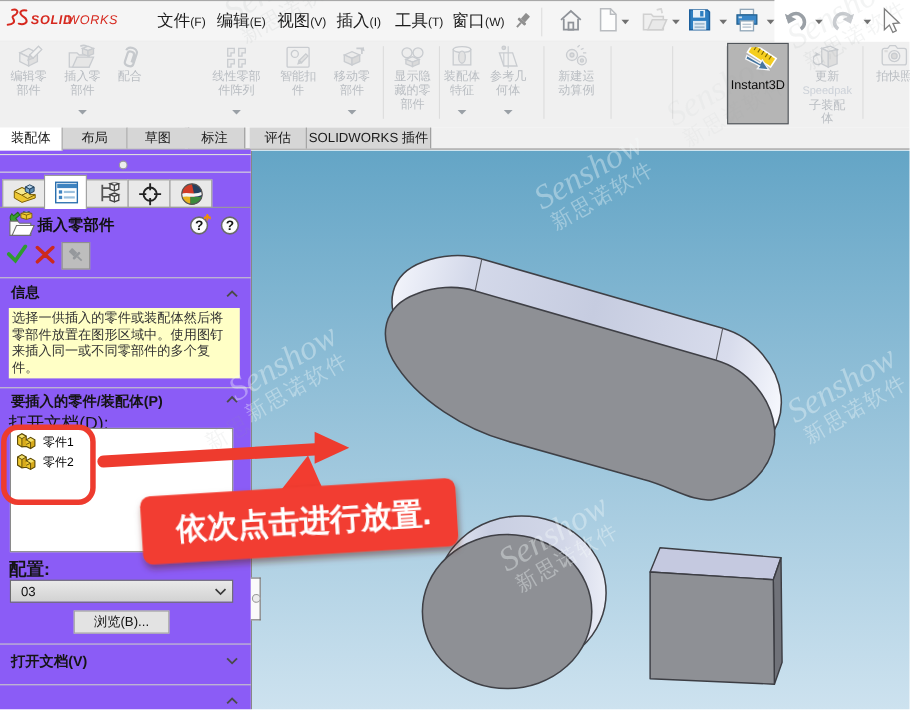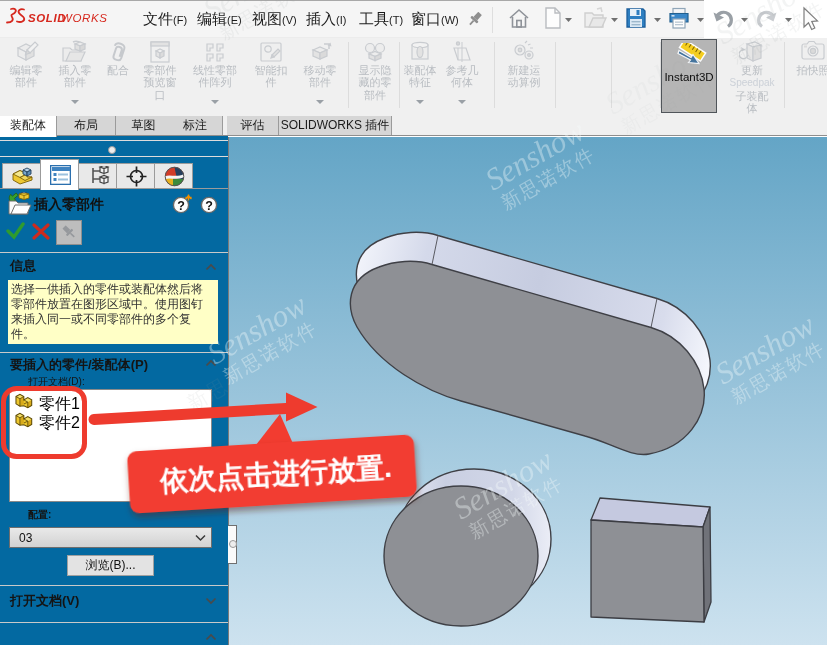--- a/index.html
+++ b/index.html
@@ -12,31 +12,31 @@
 .rbtn{position:absolute;top:2px;text-align:center;color:#b9bdc2;font-size:11px;line-height:12.3px;white-space:nowrap}
 .rbtn .ric{display:block;height:24px;margin-bottom:0}
 .rsep{position:absolute;top:4px;height:66px;width:1px;background:#dcdcdc}
 .darr{position:absolute;width:0;height:0;border-left:4px solid transparent;border-right:4px solid transparent;border-top:4px solid #9aa0a6}
 
 #tabrow{position:absolute;left:0;top:116px;width:827px;height:20px;background:#f0f0f0;border-bottom:1px solid #8e8e8e;box-sizing:border-box}
 .tab{position:absolute;top:0;height:19px;line-height:19px;text-align:center;font-size:12px;color:#1a1a1a;background:#d6d6d6;border-right:1px solid #9b9b9b;box-sizing:border-box}
 .tab.first{border-left:none}
 .tab.active{background:#fff;height:21px;border-right:1px solid #9b9b9b;z-index:3}
 
-#panel{position:absolute;left:0;top:136px;width:228px;height:509px;background:#0369a1}
+#panel{position:absolute;left:0;top:136px;width:228px;height:509px;background:#8b5cf6}
 .sephr{position:absolute;left:0;width:228px;height:1px;background:#c9c9c9}
 .hdr{position:absolute;left:10px;font-size:13px;font-weight:bold;color:#141414}
-.lbl{position:absolute;left:28px;font-size:10px;color:#141414}
+.lbl{position:absolute;left:8px;font-size:16px;color:#141414}
 .chev{position:absolute;left:205px;width:12px;height:8px}
 
 .pmtab{position:absolute;top:27px;height:26px;background:#e9e9e9;border:1px solid #9b9b9b;box-sizing:border-box}
 .pmtab.active{background:#fff;top:23px;height:31px;border-bottom:none;z-index:2}
 
 #listbox{position:absolute;left:9px;top:253px;width:203px;height:113px;background:#fff;border:1px solid #8a8a8a;box-sizing:border-box}
-.lrow{position:absolute;left:1px;width:199px;height:19px;font-size:16px;color:#000}
+.lrow{position:absolute;left:1px;width:199px;height:19px;font-size:11px;color:#000}
 .lrow .t{position:absolute;left:28px;top:2px}
 .sel{background:#1262c8;color:#fff;width:201px;height:20px}
 
 #combo{position:absolute;left:9px;top:391px;width:203px;height:21px;background:linear-gradient(#e9e9e9,#d2d2d2);border:1px solid #6e6e6e;box-sizing:border-box;font-size:12px;color:#111}
 #browse{position:absolute;left:67px;top:419px;width:87px;height:21px;background:#e3e3e3;border:1px solid #a0a0a0;box-sizing:border-box;font-size:12px;color:#111;text-align:center;line-height:19px}
 
 #viewport{position:absolute;left:228px;top:137px;width:599px;height:508px;background:linear-gradient(#64a5c6,#cde2ef);border-left:1px solid #7a7a7a;box-sizing:border-box}
 
 .wm{position:absolute;transform:rotate(-30deg);pointer-events:none;text-align:center;line-height:1.05;z-index:5}
 .wm .s{font-family:"Liberation Serif",serif;font-style:italic;font-size:31px;display:block;font-weight:normal}
@@ -153,29 +153,20 @@
             <path d="M24 4 v5 l-5 2 v-5 z" fill="#d8d8d8"></path>
           </g>
         </svg></span>插入零<br>部件<div class="darr" style="left:21px;top:60px"></div></div>
 
  <div class="rbtn" style="left:100px;width:36px"><span class="ric"><svg width="24" height="24" viewBox="0 0 24 24">
           <g transform="rotate(18 12 12)">
             <path d="M7 7 C7 2, 17 2, 17 7 L17 17 C17 21, 9 21, 9 17 L9 9 C9 6, 15 6, 15 9 L15 16" fill="none" stroke="#c6c9cd" stroke-width="2"></path>
           </g>
         </svg></span>配合</div>
 
- <div class="rbtn" style="left:136px;width:48px"><span class="ric"><svg width="24" height="24" viewBox="0 0 24 24">
-          <g fill="#f0f0f0" stroke="#c9ccd0" stroke-width="1.2">
-            <rect x="3" y="2" width="18" height="20"></rect>
-            <rect x="3" y="2" width="18" height="4" fill="#e2e2e2"></rect>
-            <path d="M8 11 L12 9 L16 11 L12 13 Z"></path>
-            <path d="M8 11 v5 l4 2 v-5 z" fill="#e4e4e4"></path>
-            <path d="M16 11 v5 l-4 2 v-5 z" fill="#dcdcdc"></path>
-          </g>
-        </svg></span>零部件<br>预览窗<br>口</div>
 
  <div class="rbtn" style="left:186px;width:58px"><span class="ric"><svg width="24" height="24" viewBox="0 0 24 24">
           <g fill="#ededed" stroke="#c9ccd0" stroke-width="1.2">
             <path d="M4 4 h6 v4 h-3 v3 h-3 z"></path>
             <path d="M14 4 h6 v4 h-3 v3 h-3 z"></path>
             <path d="M4 14 h6 v4 h-3 v3 h-3 z"></path>
             <path d="M14 14 h6 v4 h-3 v3 h-3 z"></path>
           </g>
         </svg></span>线性零部<br>件阵列<div class="darr" style="left:25px;top:60px"></div></div>
 

